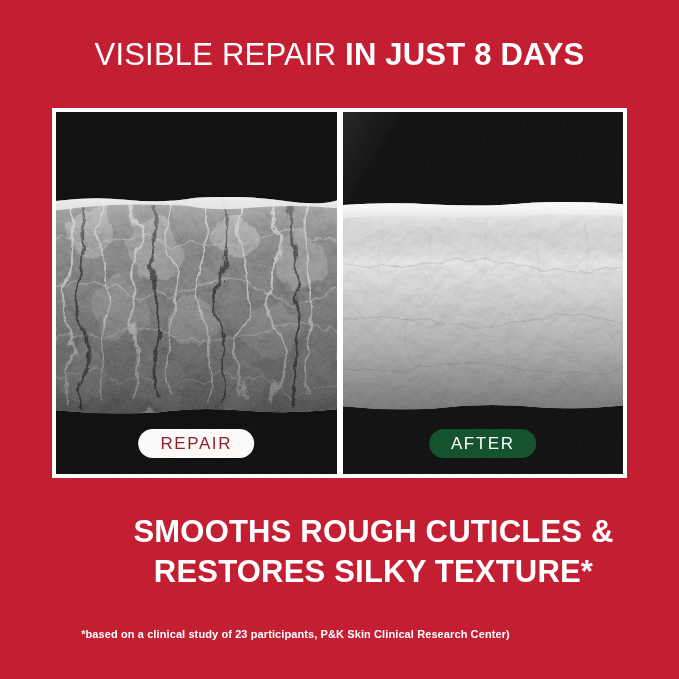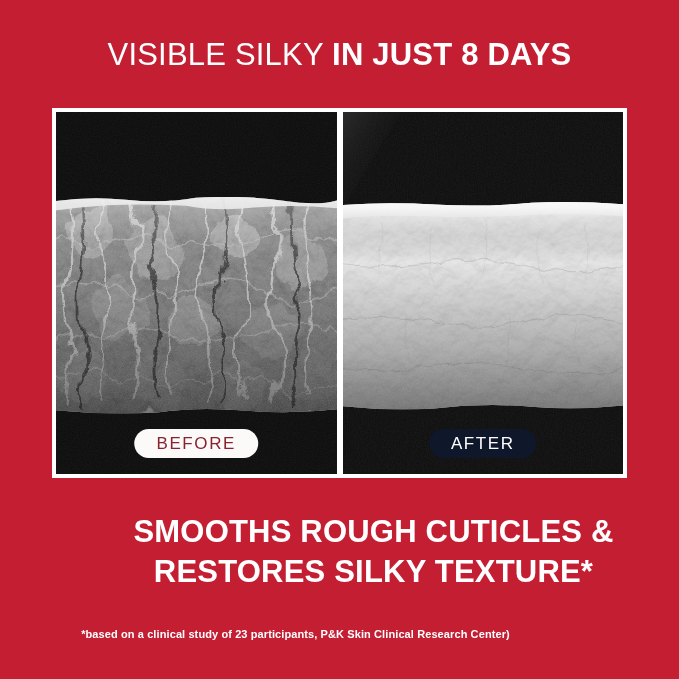--- a/index.html
+++ b/index.html
@@ -99,21 +99,21 @@
     font-size: 17px;
     font-weight: 400;
     letter-spacing: 1.6px;
     white-space: nowrap;
   }
   .pill-before {
     background: #FBFAF8;
     color: #8B2230;
   }
   .pill-after {
-    background: #0f172a;
+    background: #14532d;
     color: #FFFFFF;
   }
 
   
   .subhead {
     position: absolute;
     top: 512px;
     left: 0;
     width: 679px;
     text-align: center;
@@ -140,21 +140,21 @@
     font-weight: 700;
     letter-spacing: 0.1px;
   }
 </style>
 </head>
 <body>
 
 <div class="ad">
 
   <div class="headline">
-    <span class="light">VISIBLE SILKY</span>
+    <span class="light">VISIBLE REPAIR</span>
     <span class="bold">IN JUST 8 DAYS</span>
   </div>
 
   <div class="compare-frame">
 
     <div class="panel">
       <svg class="bg" viewBox="0 0 280 360" preserveAspectRatio="none">
         <defs>
           <filter id="noiseDark" x="0" y="0" width="100%" height="100%">
             <feTurbulence type="fractalNoise" baseFrequency="0.9" numOctaves="3" seed="7"></feTurbulence>
@@ -243,21 +243,21 @@
               <path d="M250,11 q-5,44 5,78 q6,32 -3,66 q-4,28 2,58" stroke-width="3"></path>
             </g>
 
             <path d="M0,10 Q40,4 78,8 T150,6 Q200,3 240,9 T300,7 L300,17 Q250,12 210,16 T140,14 Q80,11 40,15 T0,20 Z" fill="#f2f2f2" opacity="0.9"></path>
             <rect x="0" y="0" width="300" height="230" fill="url(#shaftShadeB)"></rect>
             <rect x="0" y="0" width="300" height="230" filter="url(#grain)"></rect>
           </g>
         </svg>
       </div>
 
-      <div class="pill pill-before">BEFORE</div>
+      <div class="pill pill-before">REPAIR</div>
     </div>
 
     <div class="panel">
       <svg class="bg" viewBox="0 0 280 360" preserveAspectRatio="none">
         <defs>
           <filter id="noiseDark2" x="0" y="0" width="100%" height="100%">
             <feTurbulence type="fractalNoise" baseFrequency="0.9" numOctaves="3" seed="23"></feTurbulence>
             <feColorMatrix type="matrix" values="0 0 0 0 0.07  0 0 0 0 0.07  0 0 0 0 0.07  0 0 0 0.26 0.04"></feColorMatrix>
           </filter>
           <linearGradient id="diagStreak" x1="0" y1="0" x2="1" y2="1">

